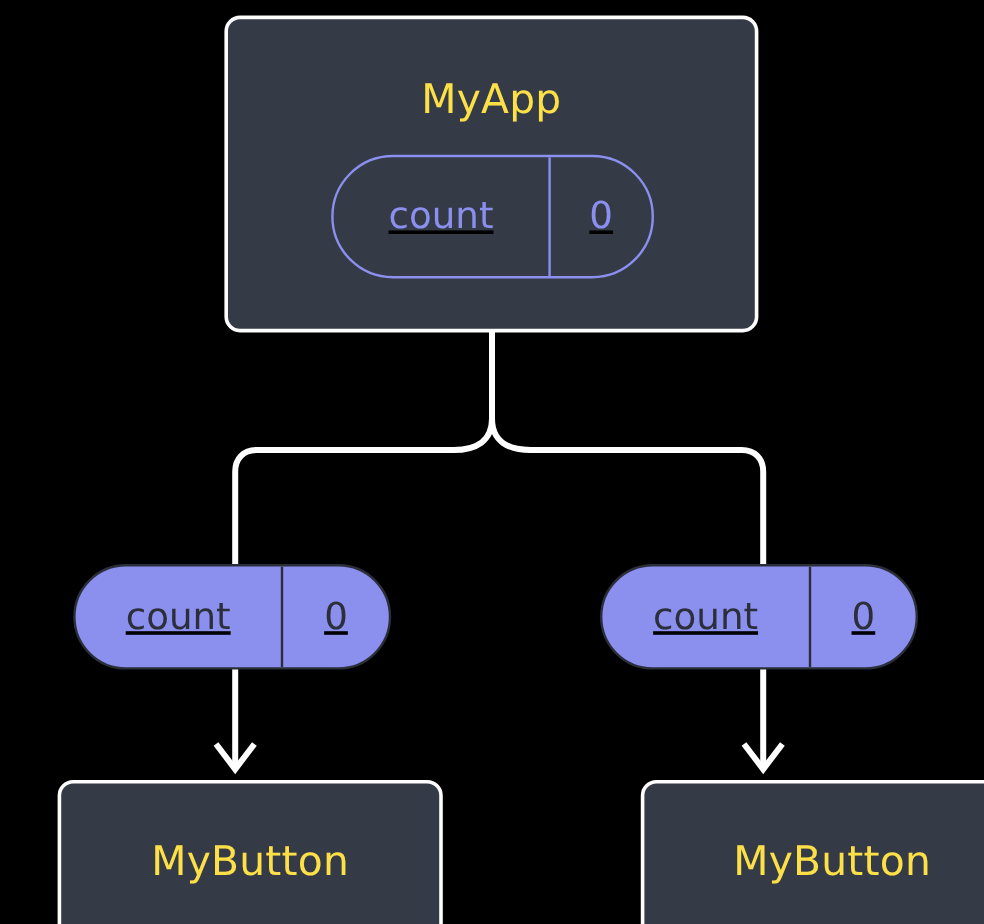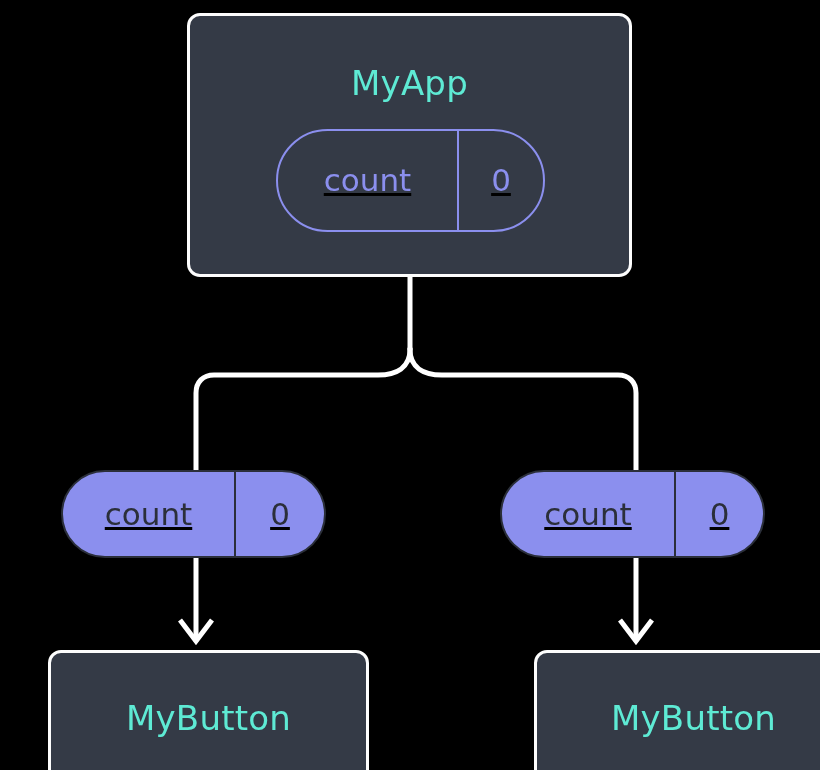--- a/index.html
+++ b/index.html
@@ -39,21 +39,21 @@
     border: 3px solid #fdfdfd;
     border-radius: 13px;
     display: flex;
     flex-direction: column;
     align-items: center;
     color: #ffffff;
   }
   .comp-title {
     font-size: 34px;
     line-height: 1;
-    color: #5eead4;
+    color: #fde047;
     letter-spacing: 0.2px;
     white-space: nowrap;
   }
 
   #app-box {
     left: 187px;
     top: 13px;
     width: 445px;
     height: 264px;
   }

